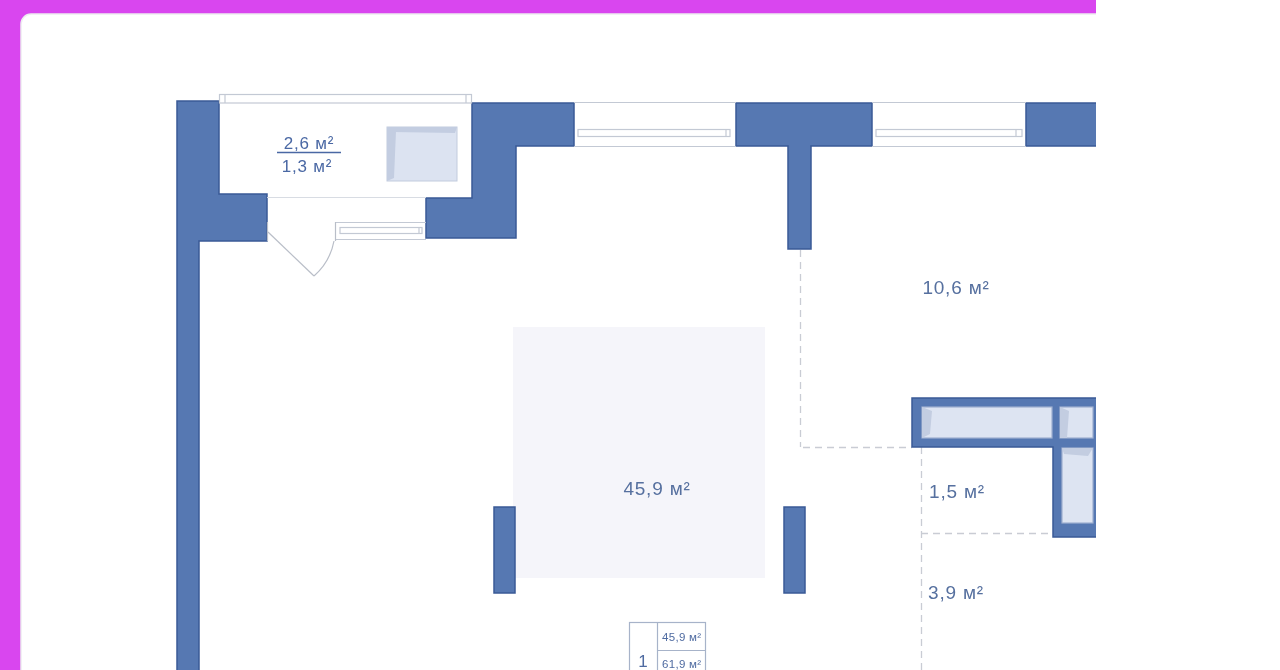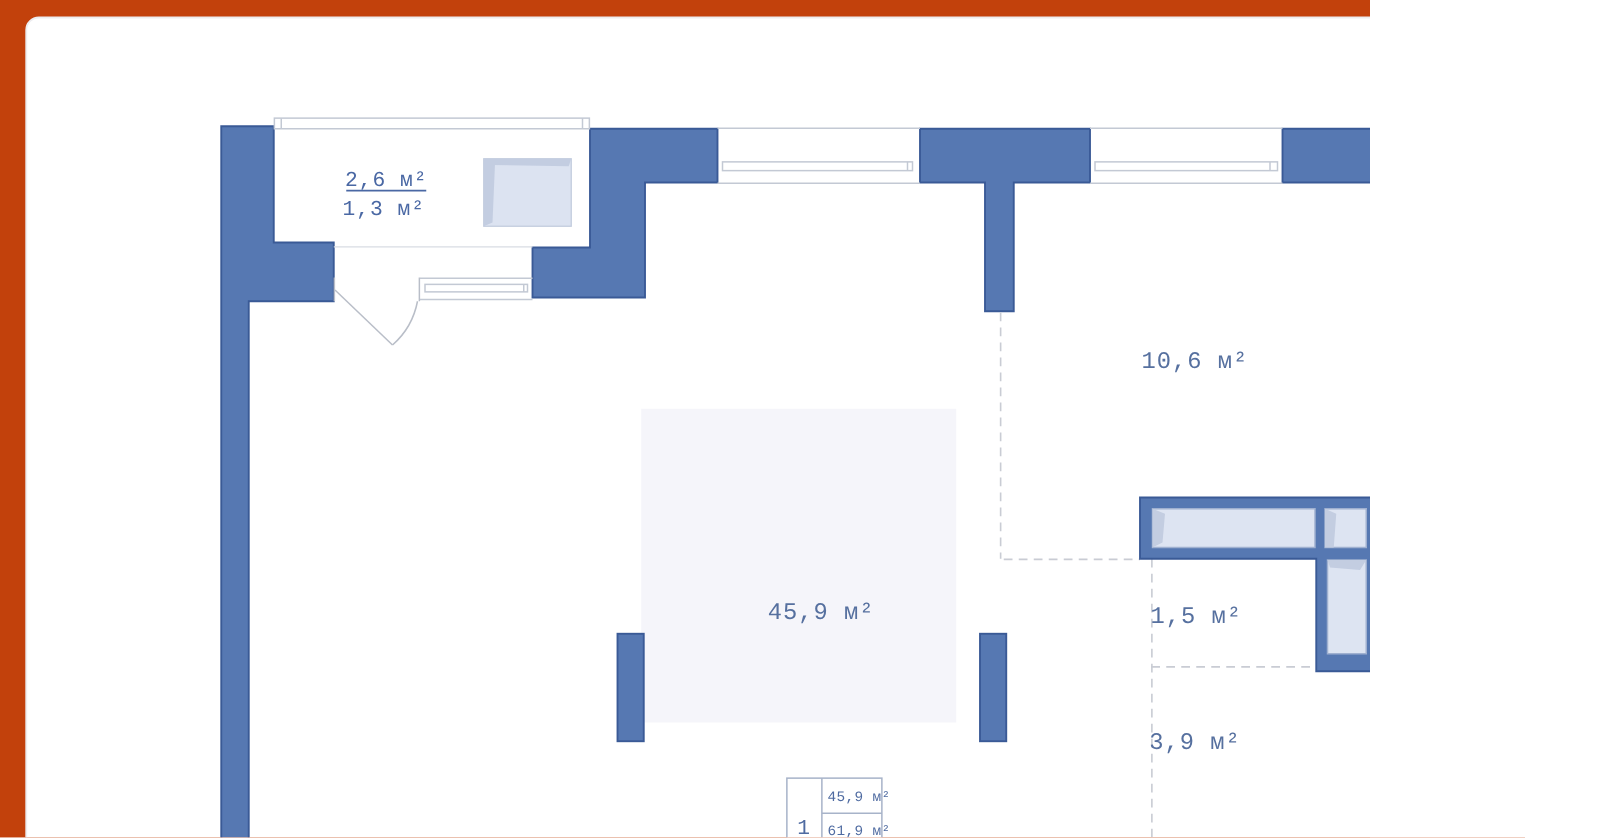--- a/index.html
+++ b/index.html
@@ -1,21 +1,21 @@
 <!DOCTYPE html>
 <html><head>
 <meta charset="utf-8">
 <style>
   html,body{margin:0;padding:0;background:#ffffff;}
   .viewport{
     position:relative;
     width:1096px;height:670px;
     overflow:hidden;
-    background:#c2410c;
-    font-family:Liberation Mono, monospace;
+    background:#d946ef;
+    font-family:Liberation Sans, sans-serif;
   }
   svg{display:block;}
   .wall{fill:#5678b2;stroke:#3a5a96;stroke-width:1.5;stroke-linejoin:miter;}
   .card{fill:#ffffff;stroke:#ededf0;stroke-width:1.5;}
   .zone-rect{fill:#f5f5fa;}
   .win-line{stroke:#c3c9d4;stroke-width:1.2;fill:none;}
   .win-thin{stroke:#d8dce3;stroke-width:1;fill:none;}
   .door-line{stroke:#b9bec8;stroke-width:1.2;fill:none;}
   .dash{stroke:#c9ccd4;stroke-width:1.3;fill:none;stroke-dasharray:7,5;}
   .furn{fill:#dde4f2;stroke:#9fb0d0;stroke-width:1.2;}

